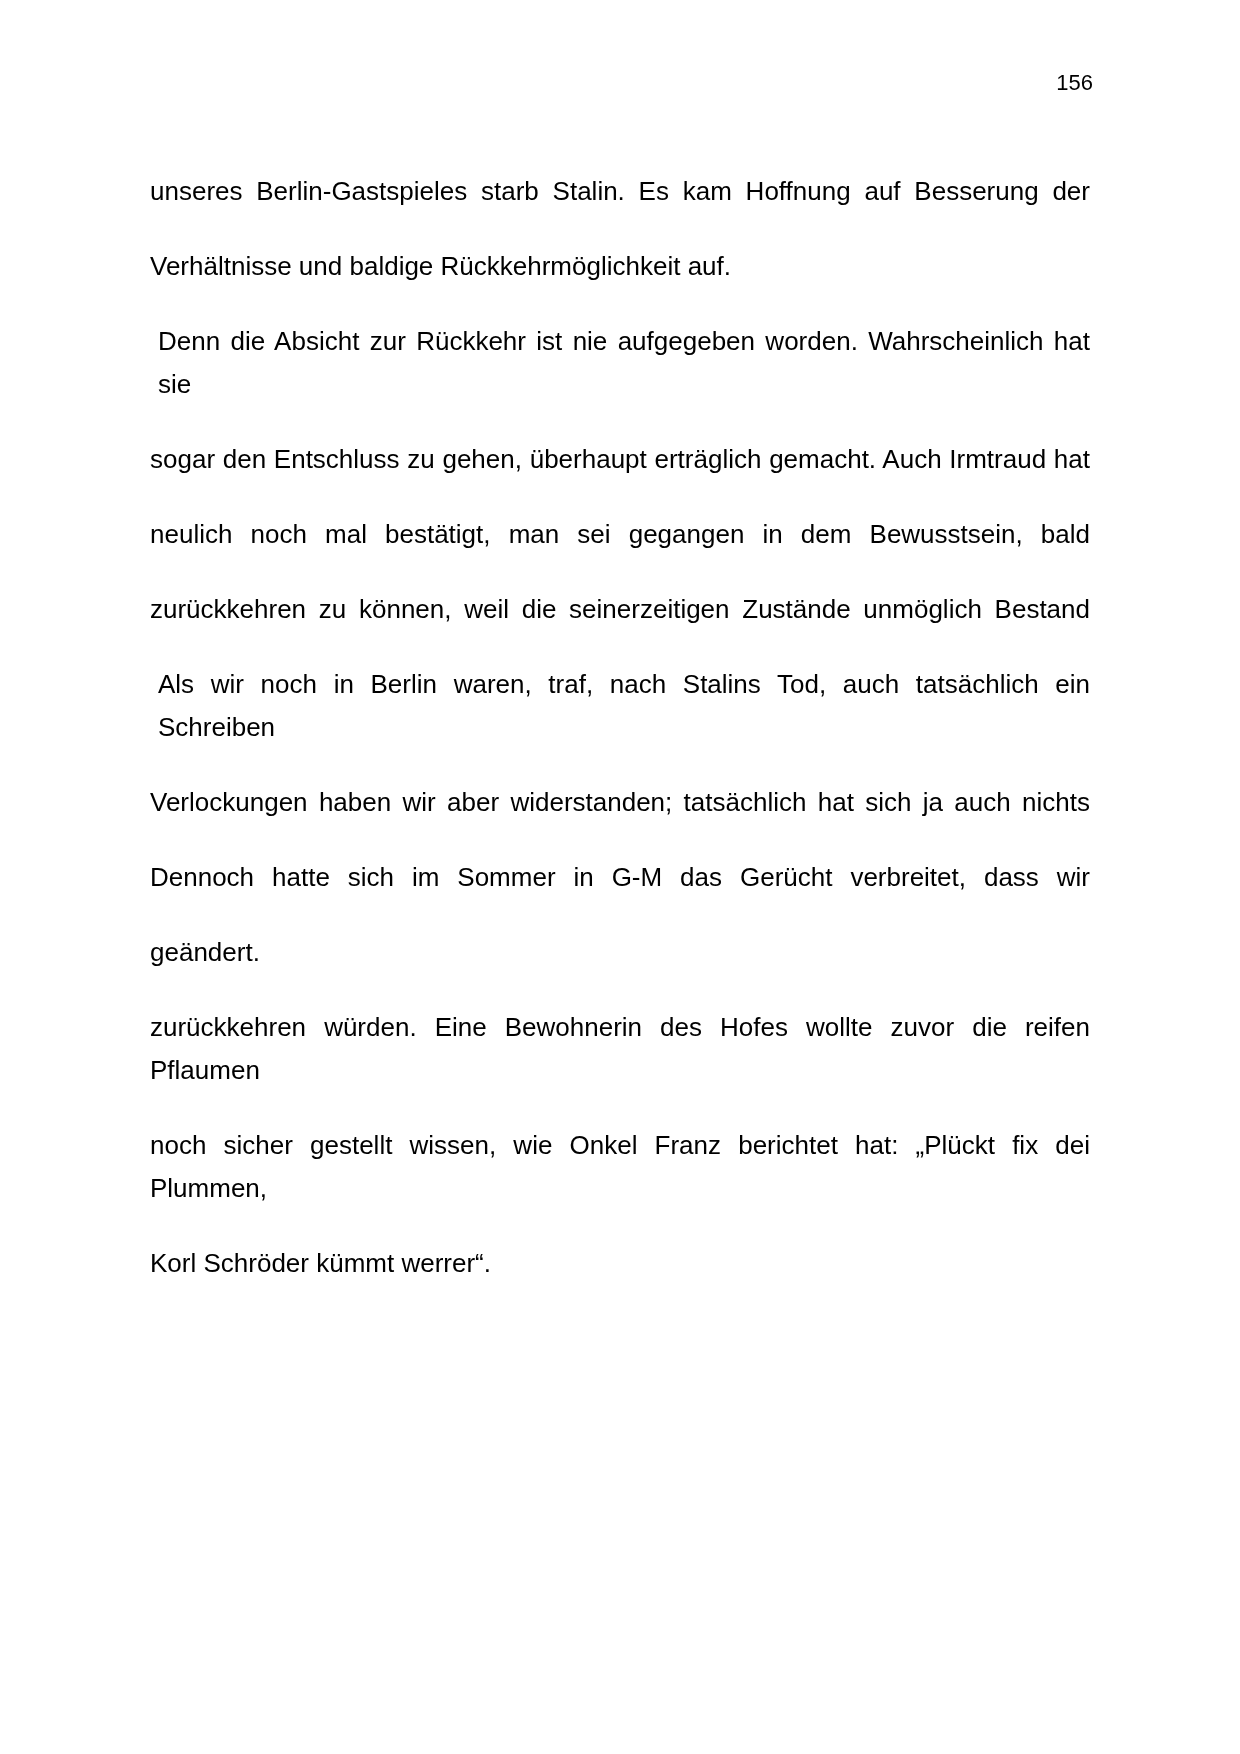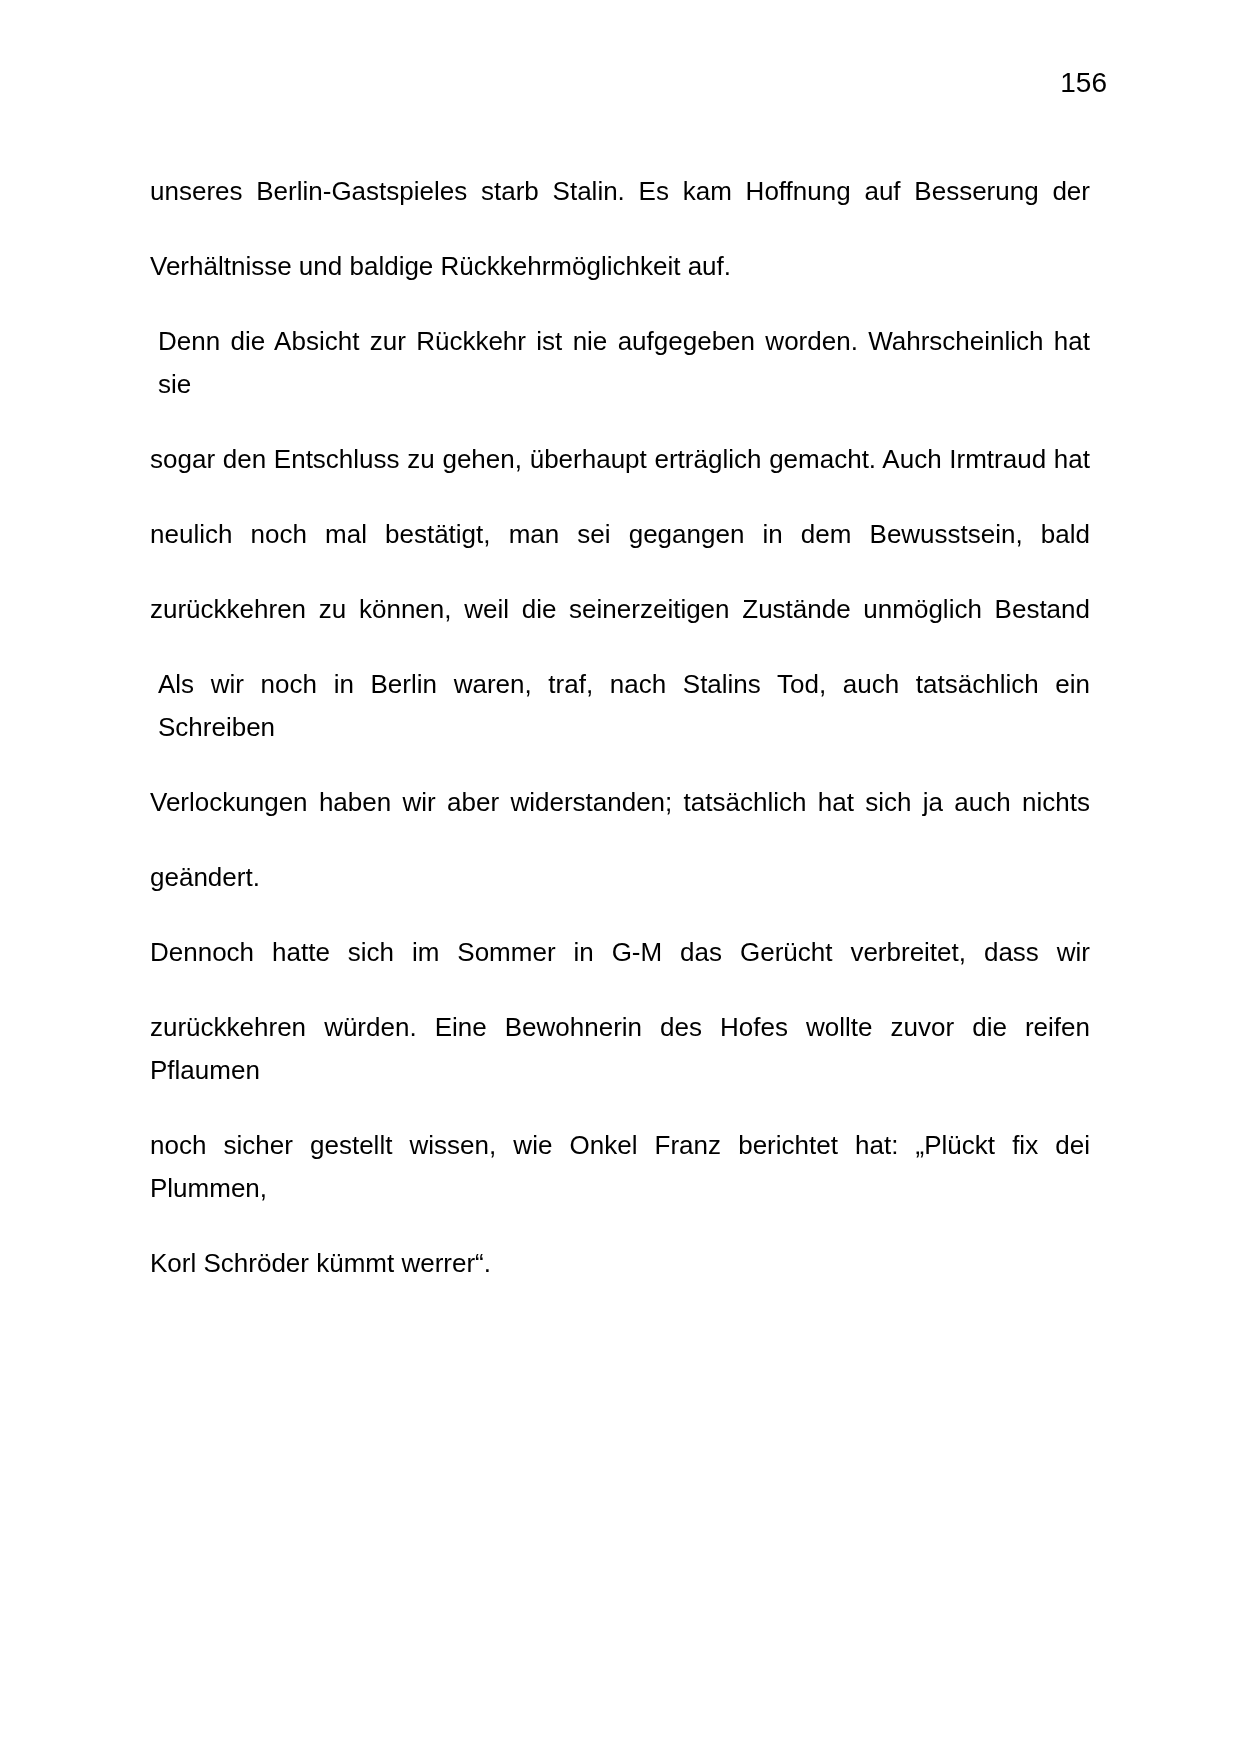--- a/index.html
+++ b/index.html
@@ -12,22 +12,22 @@
     width: 1240px;
     height: 1754px;
     background: #ffffff;
     font-family: "Liberation Sans", sans-serif;
     color: #000000;
     overflow: hidden;
   }
   .page-number {
     position: absolute;
     top: 70px;
-    right: 133px;
-    font-size: 28px;
+    right: 147px;
+    font-size: 22px;
     line-height: 26px;
     color: #000000;
   }
   .body-text {
     position: absolute;
     left: 150px;
     top: 138px;
     width: 940px;
     font-size: 26px;
     line-height: 43px;
@@ -58,20 +58,20 @@
 
   <div class="body-text">
     <div class="line justify">unseres Berlin-Gastspieles starb Stalin. Es kam Hoffnung auf Besserung der</div>
     <div class="line last">Verhältnisse und baldige Rückkehrmöglichkeit auf.</div>
     <div class="line justify indent">Denn die Absicht zur Rückkehr ist nie aufgegeben worden. Wahrscheinlich hat sie</div>
     <div class="line justify">sogar den Entschluss zu gehen, überhaupt erträglich gemacht. Auch Irmtraud hat</div>
     <div class="line justify">neulich noch mal bestätigt, man sei gegangen in dem Bewusstsein, bald</div>
     <div class="line justify">zurückkehren zu können, weil die seinerzeitigen Zustände unmöglich Bestand</div>
     <div class="line justify indent">Als wir noch in Berlin waren, traf, nach Stalins Tod, auch tatsächlich ein Schreiben</div>
     <div class="line justify">Verlockungen haben wir aber widerstanden; tatsächlich hat sich ja auch nichts</div>
+    <div class="line justify">Dennoch hatte sich im Sommer in G-M das Gerücht verbreitet, dass wir</div>
     <div class="line last">geändert.</div>
-    <div class="line justify">Dennoch hatte sich im Sommer in G-M das Gerücht verbreitet, dass wir</div>
     <div class="line justify">zurückkehren würden. Eine Bewohnerin des Hofes wollte zuvor die reifen Pflaumen</div>
     <div class="line justify">noch sicher gestellt wissen, wie Onkel Franz berichtet hat: „Plückt fix dei Plummen,</div>
     <div class="line last">Korl Schröder kümmt werrer“.</div>
   </div>
 
 </div>
 
 </body></html>

